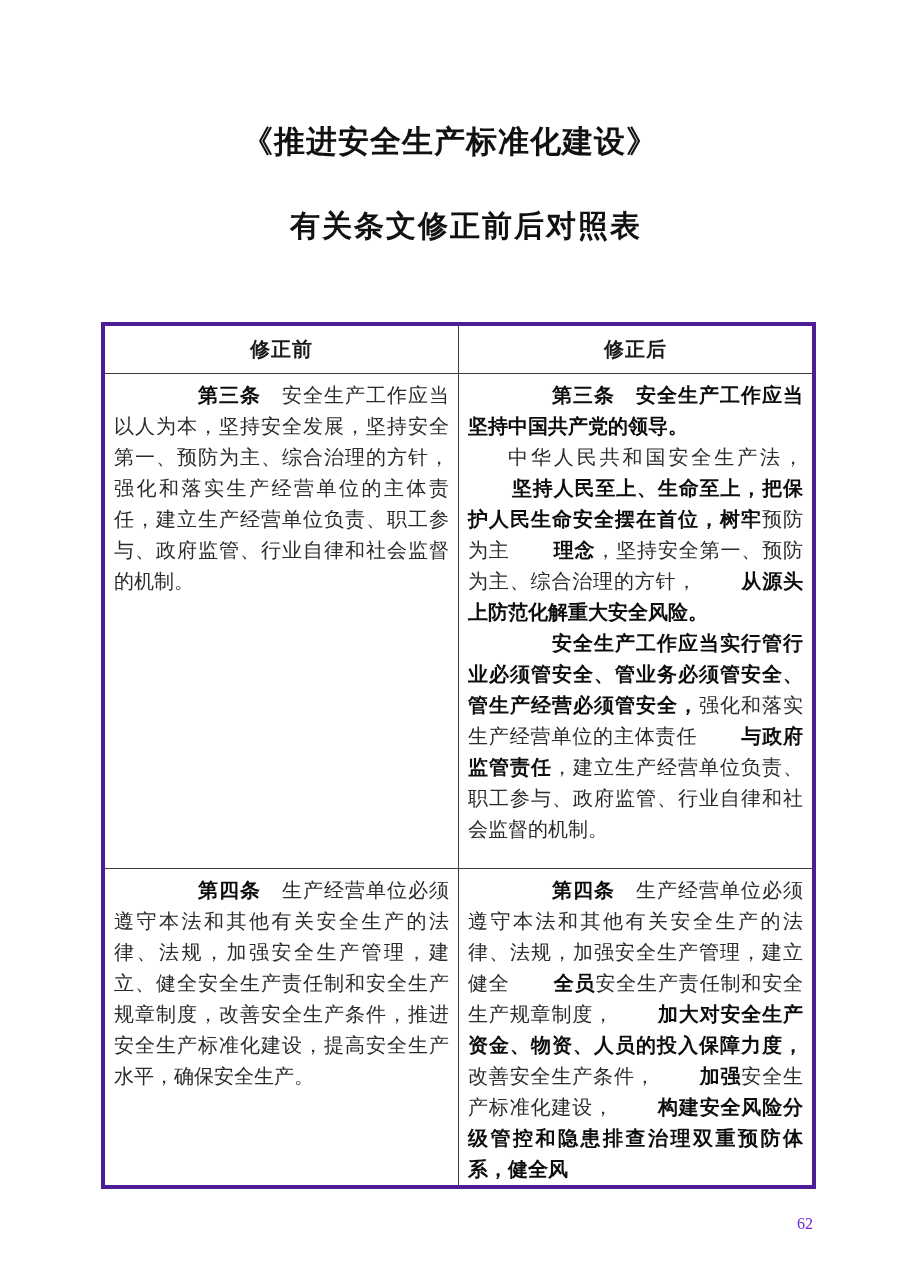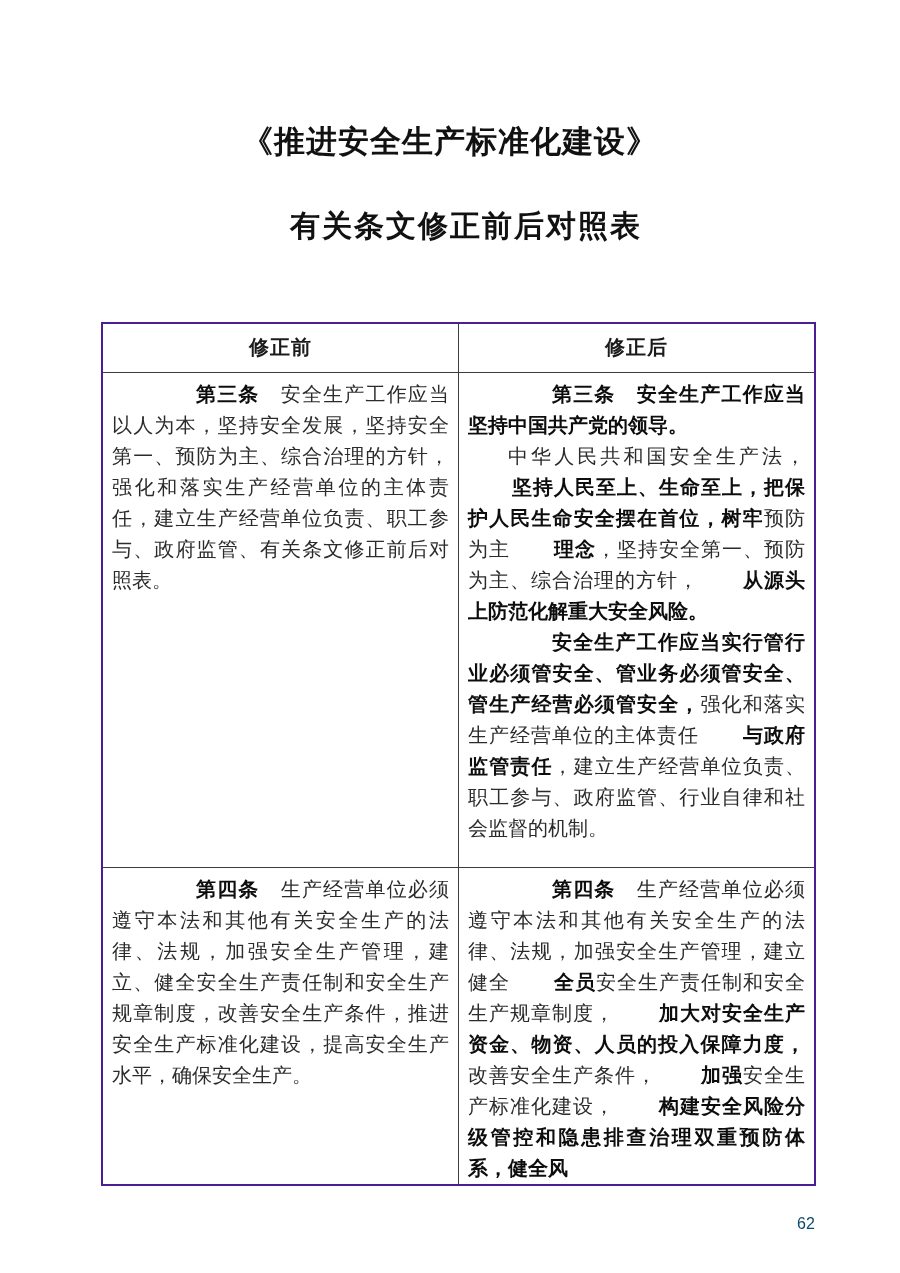--- a/index.html
+++ b/index.html
@@ -56,21 +56,21 @@
     color: #222222;
     letter-spacing: 1px;
   }
   table.compare-table {
     position: absolute;
     left: 101px;
     top: 322px;
     width: 715px;
     border-collapse: collapse;
     table-layout: fixed;
-    border: 2px solid #4c1d95;
+    border: 4px solid #4c1d95;
   }
   .compare-table th,
   .compare-table td {
     border: 1px solid #3c3c3c;
     width: 50%;
     box-sizing: border-box;
   }
   .compare-table th {
     height: 49px;
     text-align: center;
@@ -100,43 +100,43 @@
     font-weight: 700;
     color: #0d0d0d;
     font-family: "Liberation Sans", sans-serif;
     margin-left: 44px;
   }
   .page-number {
     position: absolute;
     left: 797px;
     top: 1215px;
     font-size: 16px;
-    color: #0c4a6e;
-    font-family: Liberation Sans, sans-serif;
+    color: #6d28d9;
+    font-family: Liberation Serif, serif;
   }
 </style>
 </head>
 <body>
 
 <div class="page">
 
   <h1 class="title">《推进安全生产标准化建设》</h1>
   <h2 class="subtitle">有关条文修正前后对照表</h2>
 
   <table class="compare-table">
     <thead>
       <tr>
         <th>修正前</th>
         <th>修正后</th>
       </tr>
     </thead>
     <tbody>
       <tr class="row-article3">
         <td>
-            <div class="para"><span class="seg bold">第三条　</span><span class="seg">安全生产工作应当以人为本，坚持安全发展，坚持安全第一、预防为主、综合治理的方针，强化和落实生产经营单位的主体责任，建立生产经营单位负责、职工参与、政府监管、有关条文修正前后对照表。</span></div>
+            <div class="para"><span class="seg bold">第三条　</span><span class="seg">安全生产工作应当以人为本，坚持安全发展，坚持安全第一、预防为主、综合治理的方针，强化和落实生产经营单位的主体责任，建立生产经营单位负责、职工参与、政府监管、行业自律和社会监督的机制。</span></div>
           </td>
         <td>
             <div class="para"><span class="seg bold">第三条　安全生产工作应当坚持中国共产党的领导。</span></div>
             <div class="para"><span class="seg">中华人民共和国安全生产法，</span><span class="seg bold">坚持人民至上、生命至上，把保护人民生命安全摆在首位，树牢</span><span class="seg">预防为主</span><span class="seg bold">理念</span><span class="seg">，坚持安全第一、预防为主、综合治理的方针，</span><span class="seg bold">从源头上防范化解重大安全风险。</span></div>
             <div class="para"><span class="seg bold">安全生产工作应当实行管行业必须管安全、管业务必须管安全、管生产经营必须管安全，</span><span class="seg">强化和落实生产经营单位的主体责任</span><span class="seg bold">与政府监管责任</span><span class="seg">，建立生产经营单位负责、职工参与、政府监管、行业自律和社会监督的机制。</span></div>
           </td>
       </tr>
       <tr class="row-article4">
         <td>
             <div class="para"><span class="seg bold">第四条　</span><span class="seg">生产经营单位必须遵守本法和其他有关安全生产的法律、法规，加强安全生产管理，建立、健全安全生产责任制和安全生产规章制度，改善安全生产条件，推进安全生产标准化建设，提高安全生产水平，确保安全生产。</span></div>

